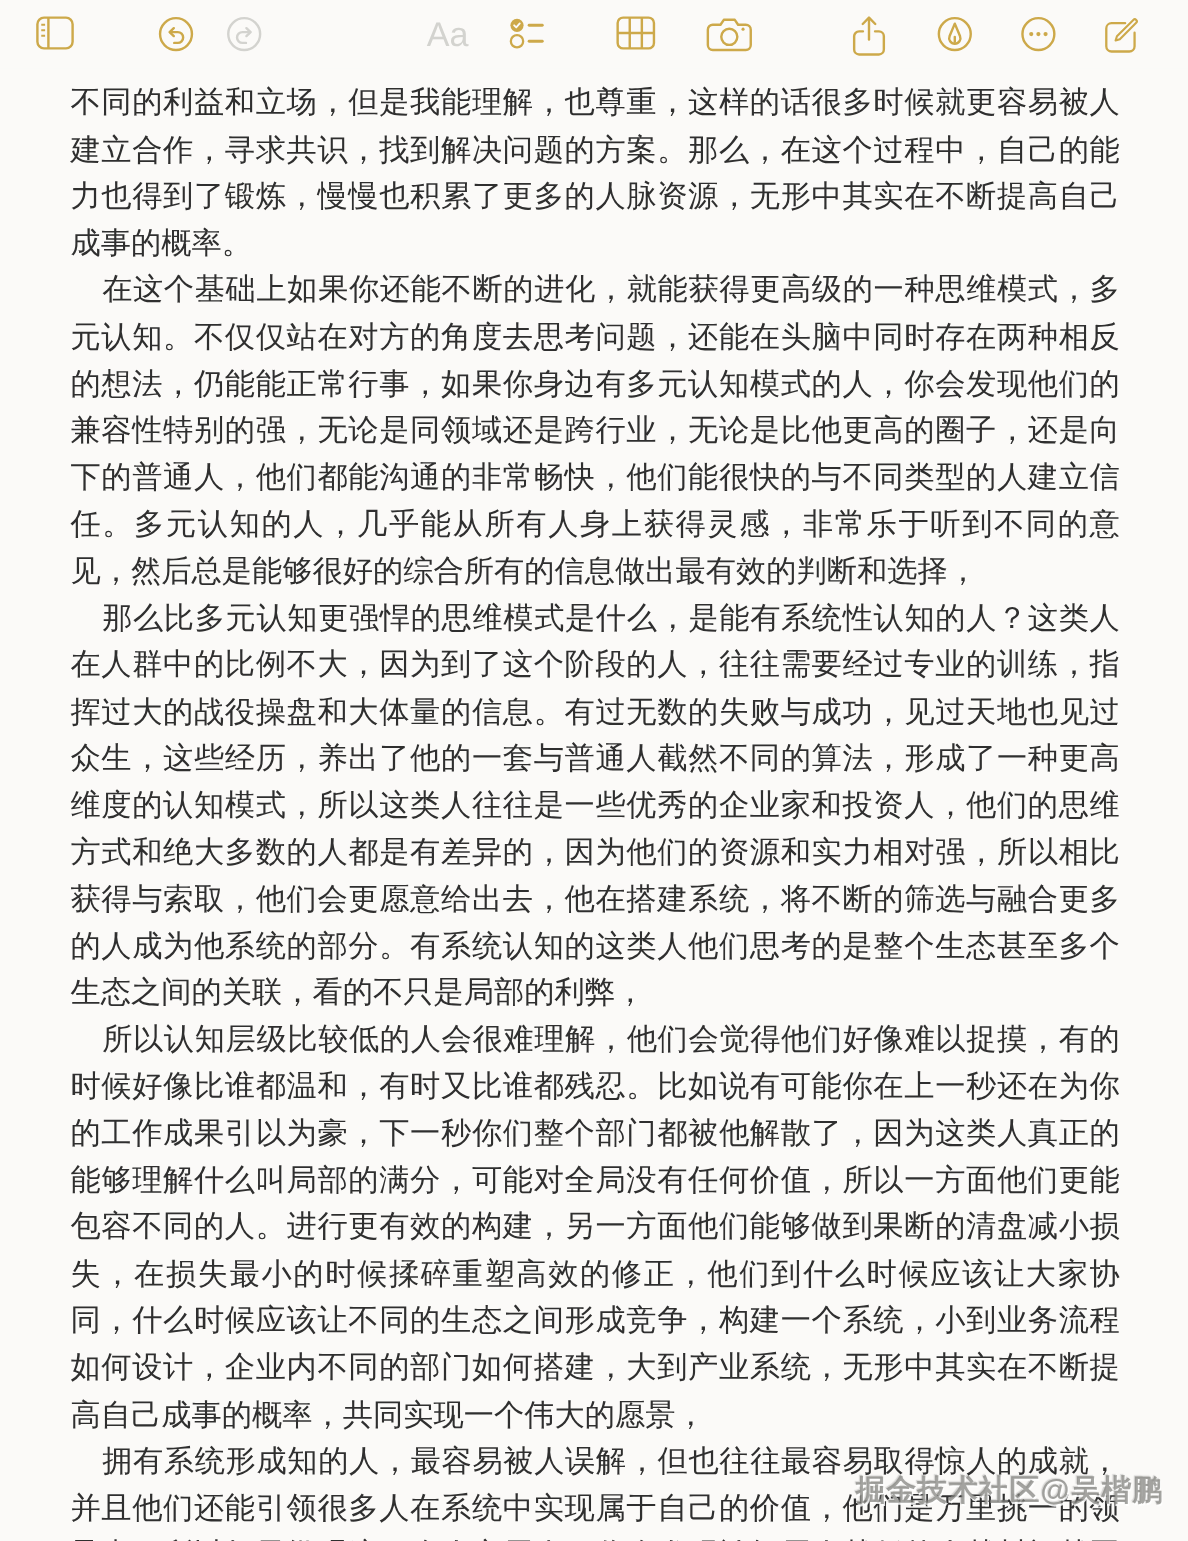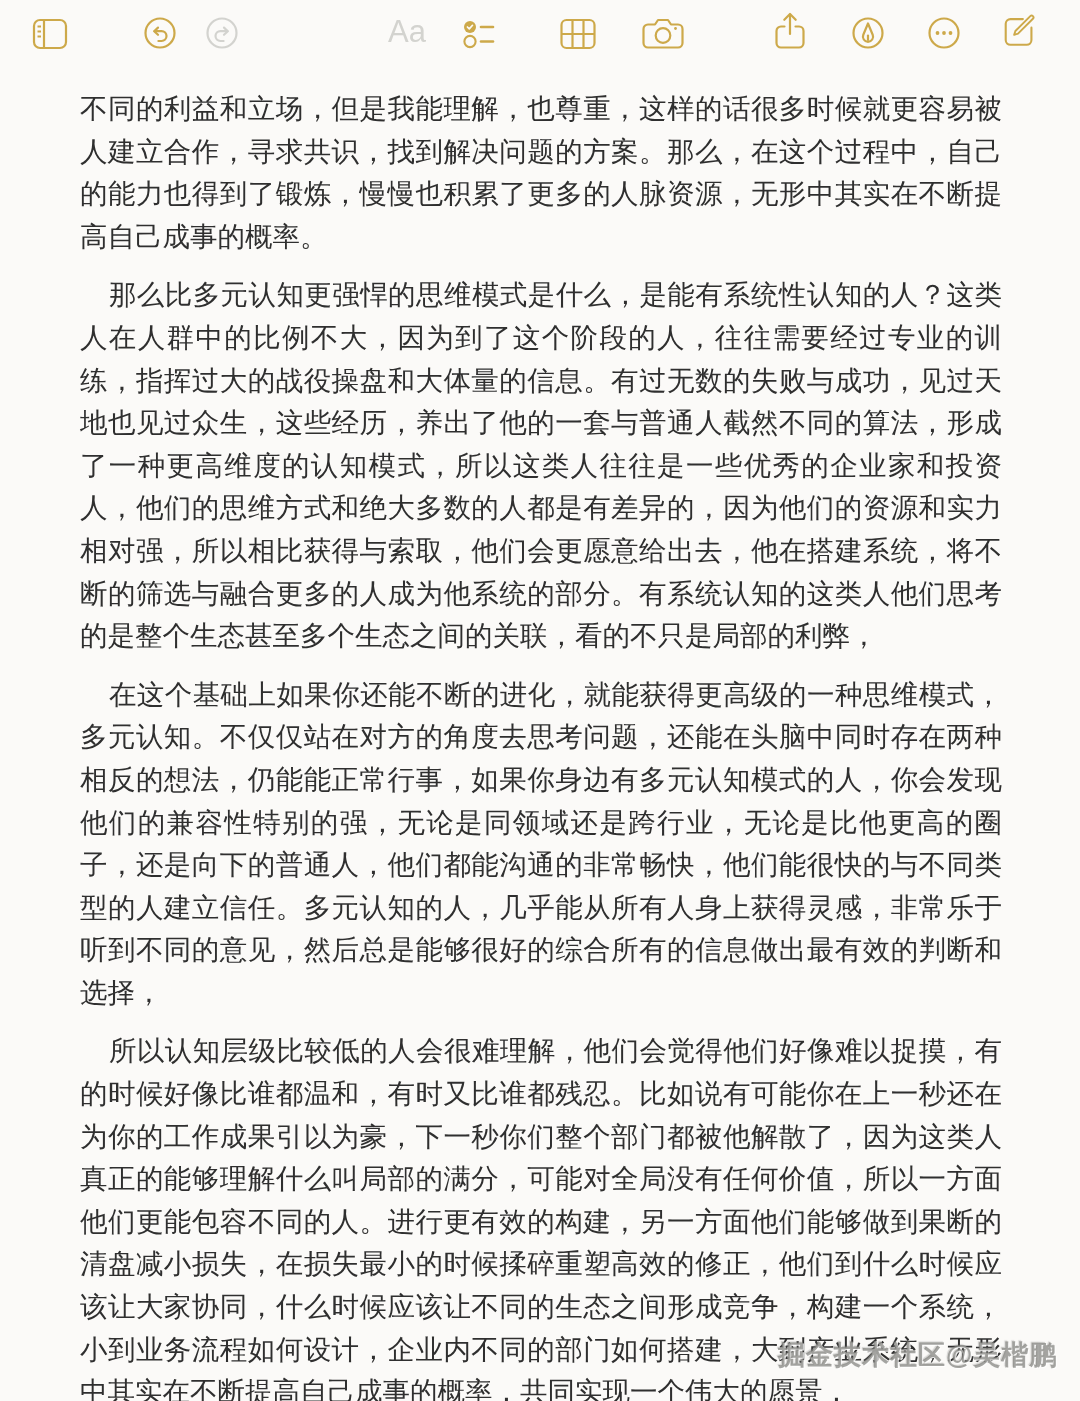--- a/index.html
+++ b/index.html
@@ -8,36 +8,36 @@
     background:#fbfaf8;
     font-family:"Liberation Sans",sans-serif;
   }
   
   .toolbar{
     position:absolute;top:0;left:0;width:1080px;height:62px;
     background:#fbfaf8;
   }
   .tb-icon{
     position:absolute;top:12px;width:40px;height:40px;
-    display:flex;align-items:flex-end;justify-content:center;
+    display:flex;align-items:flex-start;justify-content:center;
     background:none;border:none;padding:0;cursor:pointer;
   }
   .tb-icon svg{display:block;}
   .aa-label{
     font-size:31px;color:#d3d3cf;line-height:40px;
     font-family:"Liberation Sans",sans-serif;
   }
   
   .note-body{
     position:absolute;top:62px;left:0;width:1080px;height:1339px;
     padding:10px 62px 0 64px;box-sizing:border-box;
     font-size:27.5px;line-height:42.6px;color:#2f2f2f;
     text-align:justify;
   }
-  .note-body p{margin:16px;font-family:Liberation Serif, serif;}
+  .note-body p{margin:0;font-family:Liberation Serif, serif;}
   .note-body p.indent{text-indent:1.05em;}
   
   .watermark{
     position:absolute;left:778px;top:1337px;
     font-size:27px;font-weight:600;letter-spacing:1px;
     color:rgba(130,130,126,0.72);
     text-shadow:1px 1px 0 rgba(255,255,255,0.85),-1px -1px 1px rgba(90,90,90,0.25);
     white-space:nowrap;pointer-events:none;text-align:right;
   }
 </style>
@@ -131,19 +131,19 @@
   <button class="tb-icon" style="left:1000px">
     <svg width="42" height="42" viewBox="0 0 42 42" fill="none" stroke="#cda94a" stroke-width="2.2" stroke-linecap="round" stroke-linejoin="round">
       <path d="M24 8.5 H11 a5 5 0 0 0 -5 5 v17 a5 5 0 0 0 5 5 h17 a5 5 0 0 0 5 -5 V17.5"></path>
       <path d="M36.2 5.8 l-17 17 -1.4 4.4 4.4 -1.4 17 -17 a2.1 2.1 0 0 0 -3 -3 Z" transform="translate(-1.5 0) scale(0.92)"></path>
     </svg>
   </button>
 </div>
 
 <div class="note-body">
   <p>不同的利益和立场，但是我能理解，也尊重，这样的话很多时候就更容易被人建立合作，寻求共识，找到解决问题的方案。那么，在这个过程中，自己的能力也得到了锻炼，慢慢也积累了更多的人脉资源，无形中其实在不断提高自己成事的概率。</p>
+  <p class="indent">在这个基础上如果你还能不断的进化，就能获得更高级的一种思维模式，多元认知。不仅仅站在对方的角度去思考问题，还能在头脑中同时存在两种相反的想法，仍能能正常行事，如果你身边有多元认知模式的人，你会发现他们的兼容性特别的强，无论是同领域还是跨行业，无论是比他更高的圈子，还是向下的普通人，他们都能沟通的非常畅快，他们能很快的与不同类型的人建立信任。多元认知的人，几乎能从所有人身上获得灵感，非常乐于听到不同的意见，然后总是能够很好的综合所有的信息做出最有效的判断和选择，</p>
   <p class="indent">那么比多元认知更强悍的思维模式是什么，是能有系统性认知的人？这类人在人群中的比例不大，因为到了这个阶段的人，往往需要经过专业的训练，指挥过大的战役操盘和大体量的信息。有过无数的失败与成功，见过天地也见过众生，这些经历，养出了他的一套与普通人截然不同的算法，形成了一种更高维度的认知模式，所以这类人往往是一些优秀的企业家和投资人，他们的思维方式和绝大多数的人都是有差异的，因为他们的资源和实力相对强，所以相比获得与索取，他们会更愿意给出去，他在搭建系统，将不断的筛选与融合更多的人成为他系统的部分。有系统认知的这类人他们思考的是整个生态甚至多个生态之间的关联，看的不只是局部的利弊，</p>
-  <p class="indent">在这个基础上如果你还能不断的进化，就能获得更高级的一种思维模式，多元认知。不仅仅站在对方的角度去思考问题，还能在头脑中同时存在两种相反的想法，仍能能正常行事，如果你身边有多元认知模式的人，你会发现他们的兼容性特别的强，无论是同领域还是跨行业，无论是比他更高的圈子，还是向下的普通人，他们都能沟通的非常畅快，他们能很快的与不同类型的人建立信任。多元认知的人，几乎能从所有人身上获得灵感，非常乐于听到不同的意见，然后总是能够很好的综合所有的信息做出最有效的判断和选择，</p>
   <p class="indent">所以认知层级比较低的人会很难理解，他们会觉得他们好像难以捉摸，有的时候好像比谁都温和，有时又比谁都残忍。比如说有可能你在上一秒还在为你的工作成果引以为豪，下一秒你们整个部门都被他解散了，因为这类人真正的能够理解什么叫局部的满分，可能对全局没有任何价值，所以一方面他们更能包容不同的人。进行更有效的构建，另一方面他们能够做到果断的清盘减小损失，在损失最小的时候揉碎重塑高效的修正，他们到什么时候应该让大家协同，什么时候应该让不同的生态之间形成竞争，构建一个系统，小到业务流程如何设计，企业内不同的部门如何搭建，大到产业系统，无形中其实在不断提高自己成事的概率，共同实现一个伟大的愿景，</p>
   <p class="indent">拥有系统形成知的人，最容易被人误解，但也往往最容易取得惊人的成就，并且他们还能引领很多人在系统中实现属于自己的价值，他们是万里挑一的领导者，所以如果纵观这 4 个人之层次，你会发现认知层次越低的人越封闭越固执，格局往往受限。而认知水平越高的人开放度越高，不但自己进化效率高，而且还很容易吸引资源。这两种要素的互相作用，让他们进入了一种良性循环，所以更高的概率。值得惊人的成就，并且他们还能引领很多人在系统中实现属于自己的价值，他们是万里挑一的领导者，所以如果做过。啊。关这 4 个人之层次，你会发现认知层次越低的人越封闭又固执格局往往受限而认知水平越高的人开放度越高，不但自己进化的效率高，而且还很容易吸引资源这两种要素的互相作用，让他们进入了一种良性循环，所以更高的概率成就大事，</p>
 </div>
 
 <div class="watermark">掘金技术社区@吴楷鹏</div>
 
 </body></html>

